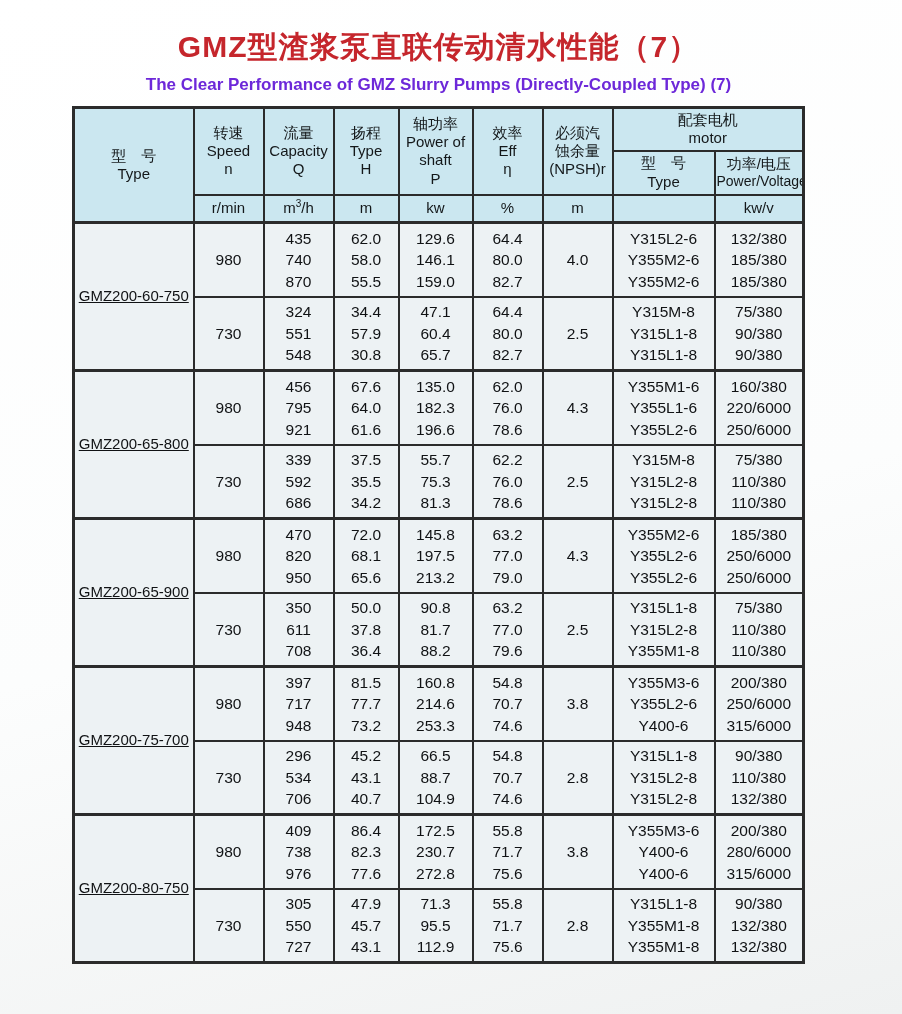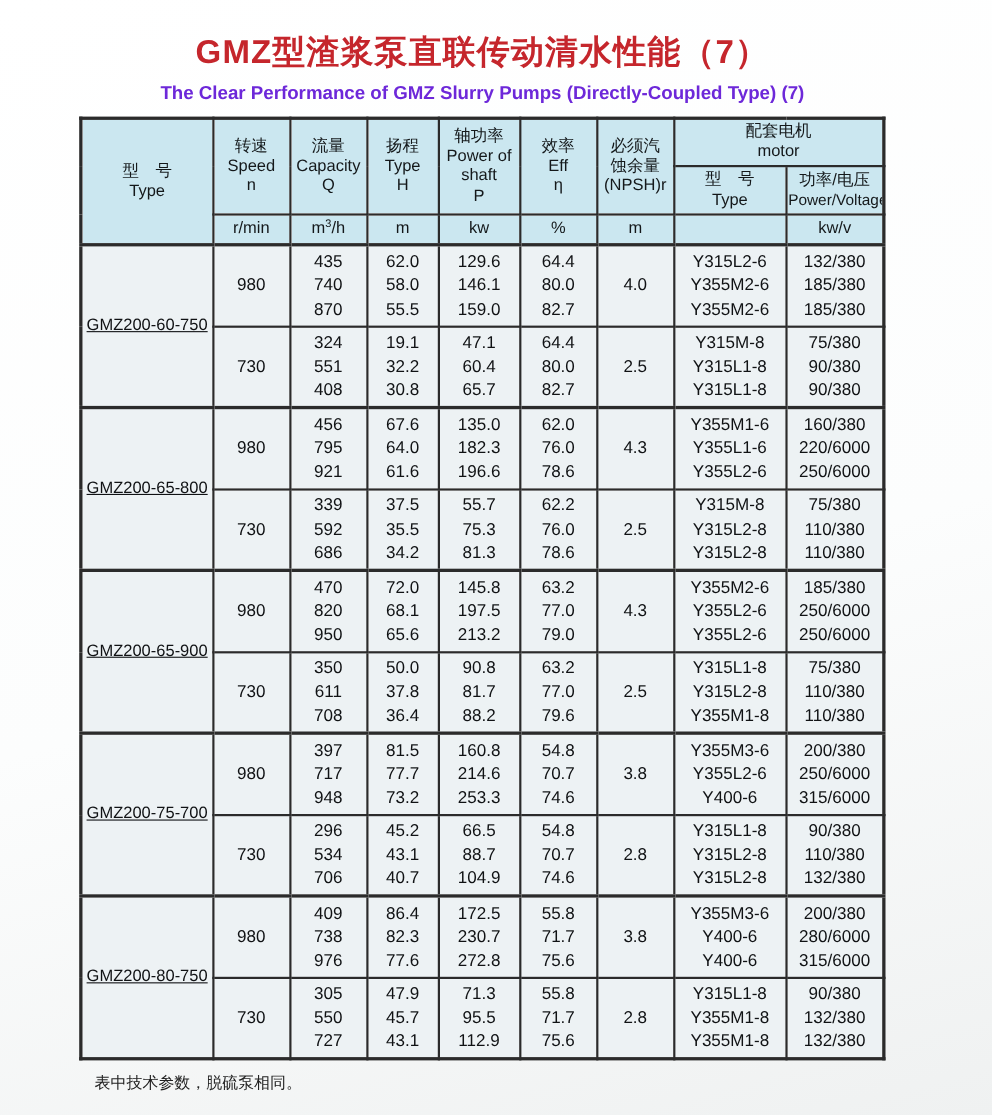--- a/index.html
+++ b/index.html
@@ -191,25 +191,25 @@
             <span class="ln">132/380</span>
             <span class="ln">185/380</span>
             <span class="ln">185/380</span>
           </td>
         </tr>
         <tr>
           <td>730</td>
           <td>
             <span class="ln">324</span>
             <span class="ln">551</span>
-            <span class="ln">408</span>
-          </td>
-          <td>
-            <span class="ln">19.1</span>
-            <span class="ln">32.2</span>
+            <span class="ln">548</span>
+          </td>
+          <td>
+            <span class="ln">34.4</span>
+            <span class="ln">57.9</span>
             <span class="ln">30.8</span>
           </td>
           <td>
             <span class="ln">47.1</span>
             <span class="ln">60.4</span>
             <span class="ln">65.7</span>
           </td>
           <td>
             <span class="ln">64.4</span>
             <span class="ln">80.0</span>
@@ -499,15 +499,14 @@
           </td>
           <td>
             <span class="ln">90/380</span>
             <span class="ln">132/380</span>
             <span class="ln">132/380</span>
           </td>
         </tr>
       </tbody>
   </table>
 
-  <div class="footnote">表中技术参数，脱硫泵相同。</div>
 
 </div>
 
 </body></html>

